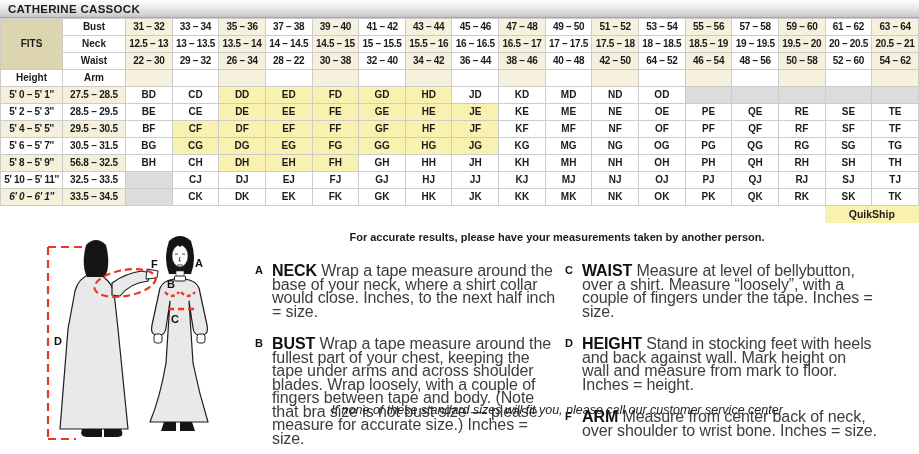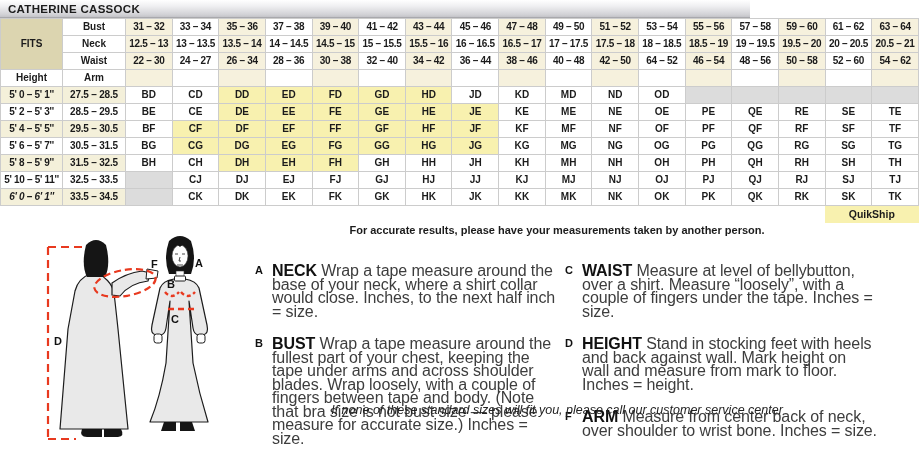--- a/index.html
+++ b/index.html
@@ -1,21 +1,21 @@
 <!DOCTYPE html>
 <html><head>
 <meta charset="utf-8">
 <style>
   * { margin:0; padding:0; box-sizing:border-box; }
   html,body { width:919px; height:454px; background:#fff; font-family:"Liberation Sans",sans-serif; }
   body { position:relative; overflow:hidden; }
 
   
   .titlebar {
-    position:absolute; top:0; left:0; width:750px; height:18px;
+    position:absolute; top:0; left:0; width:919px; height:18px;
     background:linear-gradient(to bottom,#ffffff 0%,#f0f0f2 35%,#d2d2d6 85%,#c3c3c8 100%);
     border-bottom:1px solid #a8a8ac;
     font-weight:bold; font-size:11.5px; line-height:18px; color:#1c1c1c;
     padding-left:8px; letter-spacing:.3px;
   }
 
   
   table.size { position:absolute; top:18px; left:0; width:919px; border-collapse:collapse; table-layout:fixed; }
   table.size th, table.size td {
     border:1px solid #cccccc; height:17px; padding:0; overflow:hidden; white-space:nowrap;
@@ -30,21 +30,21 @@
   .h     { text-align:left; padding-left:4px; font-size:9px; letter-spacing:-.3px;margin-left:37px; }
   .a     { font-size:9.5px; letter-spacing:-.2px; }
   .rs    { background:#f4f0da !important; }
   .it    { font-style:italic; }
   .qs    { background:#f8f1af !important; }
   .na    { background:#dcdcdc !important; }
   tr.qrow td { border:none; background:transparent; }
   tr.qrow td.qlab { background:#f8f1af; font-size:10.5px; }
 
   
-  .notes { position:absolute; top:223px; left:195px; width:724px; text-align:center;
+  .notes { position:absolute; top:230px; left:195px; width:724px; text-align:center;
            font-weight:bold; font-size:11px; line-height:14.5px; color:#1b1b1b; }
 
   
   .instr-col { position:absolute; top:264px; }
   .instr-col.left  { left:255px; width:303px; }
   .instr-col.right { left:565px; width:312px; }
   .instr { display:flex; margin-bottom:19px; }
   .instr .letter { width:17px; flex:0 0 17px; font-weight:bold; font-size:11px; line-height:13.5px; color:#111; }
   .instr .body { font-size:16px; line-height:13.5px; color:#3d3d3d; letter-spacing:-.1px; }
   .instr .term { font-weight:bold; color:#111; }
@@ -123,23 +123,23 @@
         <td class="mv">18 – 18.5</td>
         <td class="mv st">18.5 – 19</td>
         <td class="mv">19 – 19.5</td>
         <td class="mv st">19.5 – 20</td>
         <td class="mv">20 – 20.5</td>
         <td class="mv st">20.5 – 21</td>
       </tr>
       <tr>
         <th class="mlbl">Waist</th>
         <td class="mv st">22 – 30</td>
-        <td class="mv">24 – 27</td>
+        <td class="mv">29 – 32</td>
         <td class="mv st">26 – 34</td>
-        <td class="mv">28 – 36</td>
+        <td class="mv">28 – 22</td>
         <td class="mv st">30 – 38</td>
         <td class="mv">32 – 40</td>
         <td class="mv st">34 – 42</td>
         <td class="mv">36 – 44</td>
         <td class="mv st">38 – 46</td>
         <td class="mv">40 – 48</td>
         <td class="mv st">42 – 50</td>
         <td class="mv">64 – 52</td>
         <td class="mv st">46 – 54</td>
         <td class="mv">48 – 56</td>
@@ -247,21 +247,21 @@
         <td class="sz">NG</td>
         <td class="sz">OG</td>
         <td class="sz">PG</td>
         <td class="sz">QG</td>
         <td class="sz">RG</td>
         <td class="sz">SG</td>
         <td class="sz">TG</td>
       </tr>
       <tr>
         <th class="h rs">5' 8 – 5' 9''</th>
-        <td class="a rs">31.5 – 32.5</td>
+        <td class="a rs">56.8 – 32.5</td>
         <td class="sz">BH</td>
         <td class="sz">CH</td>
         <td class="sz qs">DH</td>
         <td class="sz qs">EH</td>
         <td class="sz qs">FH</td>
         <td class="sz">GH</td>
         <td class="sz">HH</td>
         <td class="sz">JH</td>
         <td class="sz">KH</td>
         <td class="sz">MH</td>

